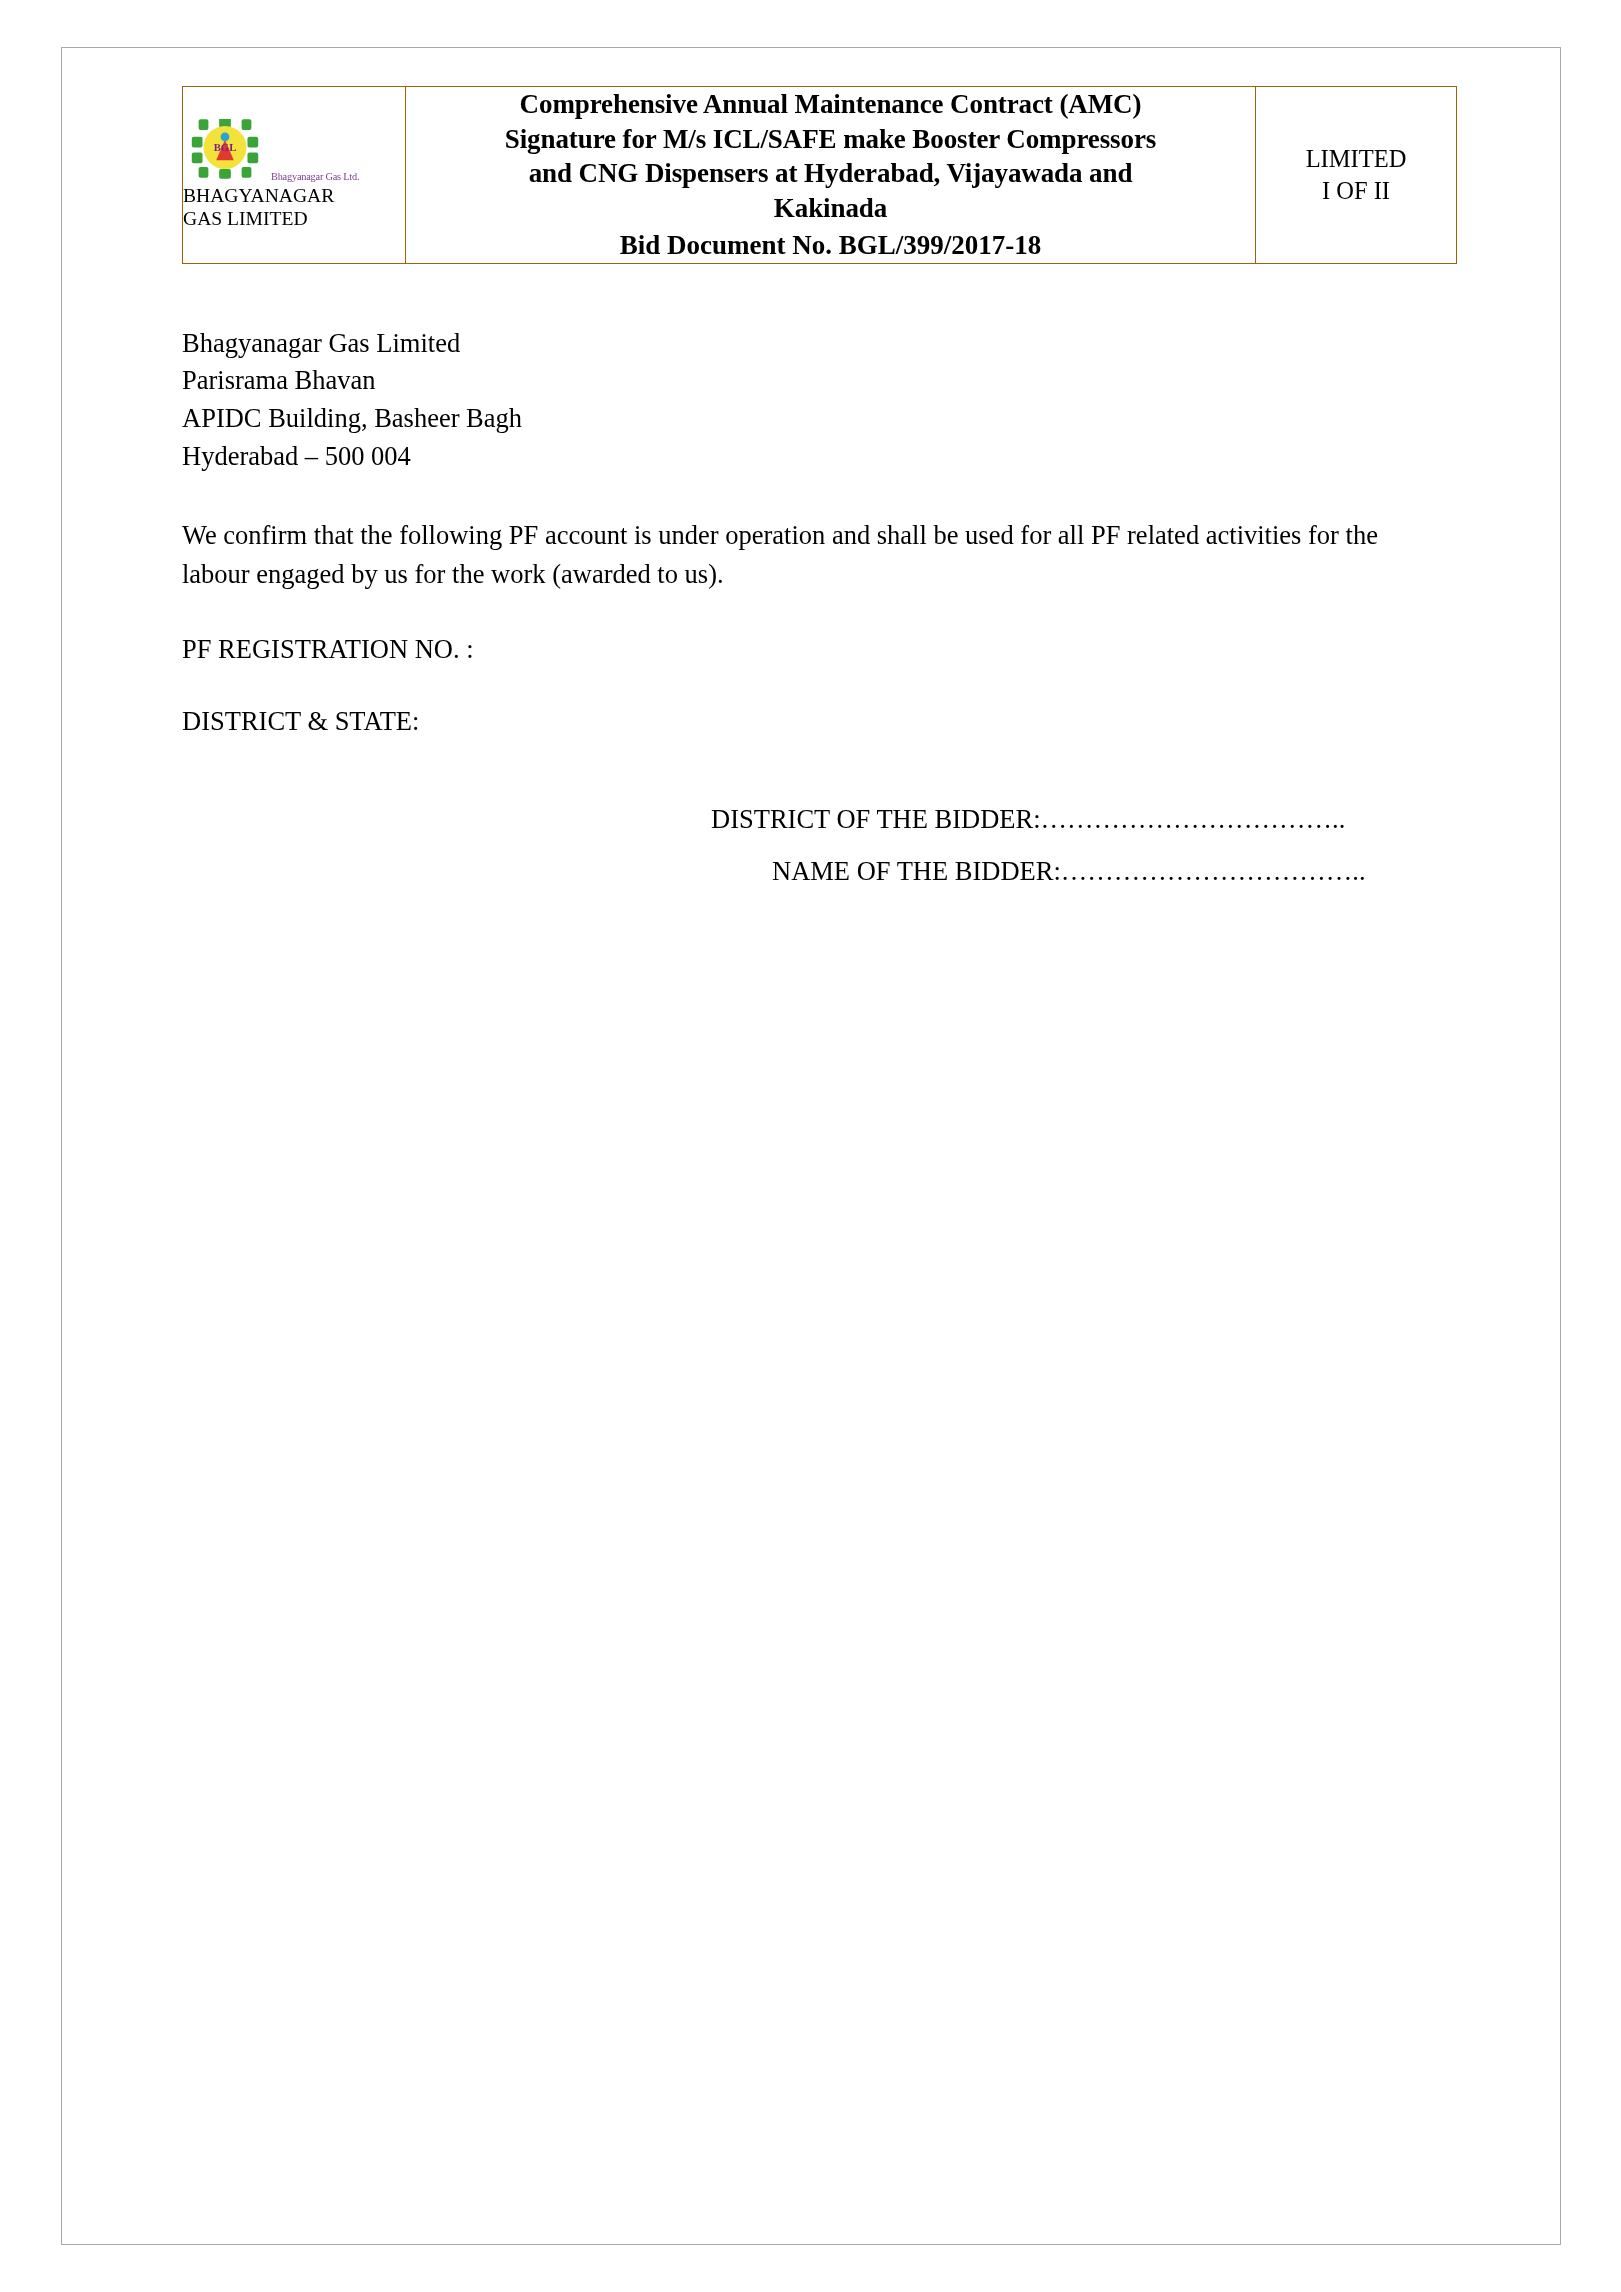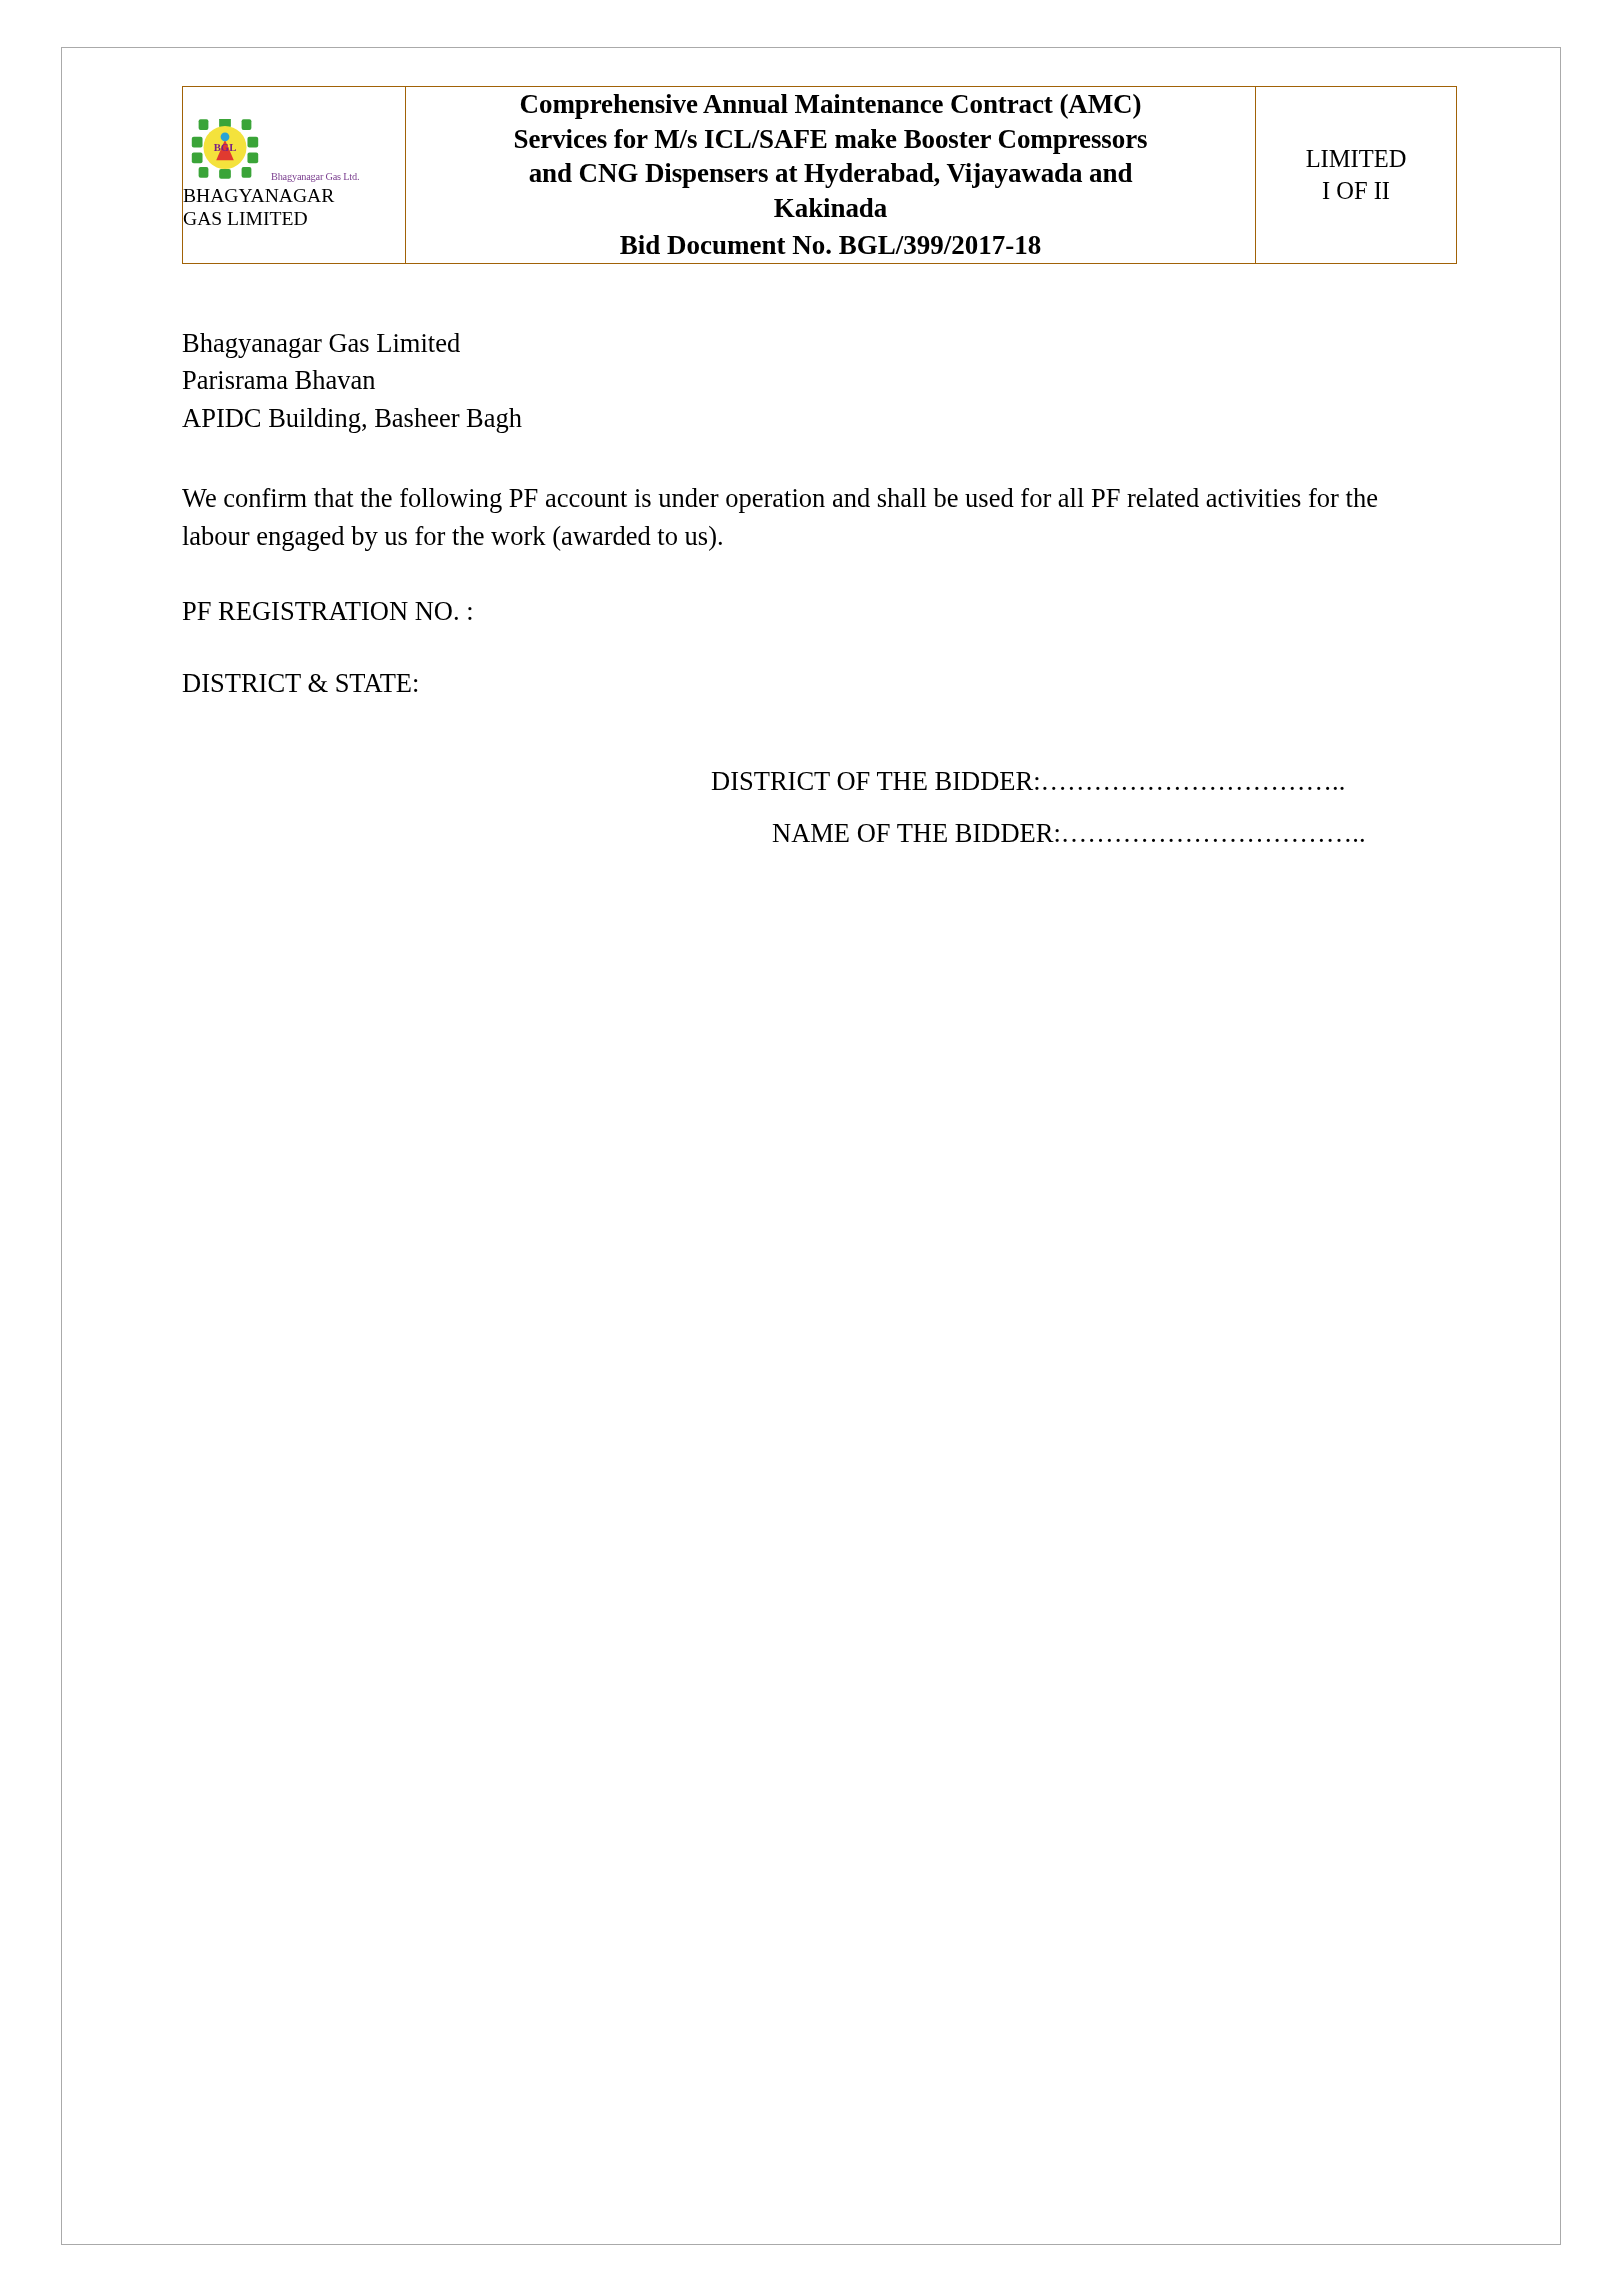--- a/index.html
+++ b/index.html
@@ -192,39 +192,40 @@
             <span class="logo-caption">Bhagyanagar Gas Ltd.</span>
             <span class="logo-name">
               <span>BHAGYANAGAR</span><br>
               <span>GAS LIMITED</span>
             </span>
           </span>
         </td>
         <td class="hdr-title-cell">
           <div class="hdr-title-main">
             <div>Comprehensive Annual Maintenance Contract (AMC)</div>
-            <div>Services for M/s ICL/SAFE make Booster Compressors</div>
+            <div>Signature for M/s ICL/SAFE make Booster Compressors</div>
             <div>and CNG Dispensers at Hyderabad, Vijayawada and</div>
             <div>Kakinada</div>
           </div>
           <div class="hdr-title-sub">Bid Document No. BGL/399/2017-18</div>
         </td>
         <td class="hdr-vol-cell">
           <div class="hdr-vol-text">LIMITED</div>
           <div class="hdr-vol-text">I OF II</div>
         </td>
       </tr>
     </tbody>
       </table>
 
 
     <div class="addr-block">
       <div class="addr-line">Bhagyanagar Gas Limited</div>
       <div class="addr-line">Parisrama Bhavan</div>
       <div class="addr-line">APIDC Building, Basheer Bagh</div>
+      <div class="addr-line">Hyderabad – 500 004</div>
     </div>
 
 
     <div class="para">We confirm that the following PF account is under operation and shall be used for all PF related activities for the labour engaged by us for the work (awarded to us).</div>
 
     <div class="field-line">PF REGISTRATION NO. :</div>
 
     <div class="field-line">DISTRICT &amp; STATE:</div>
 
     <div class="sign-block">

